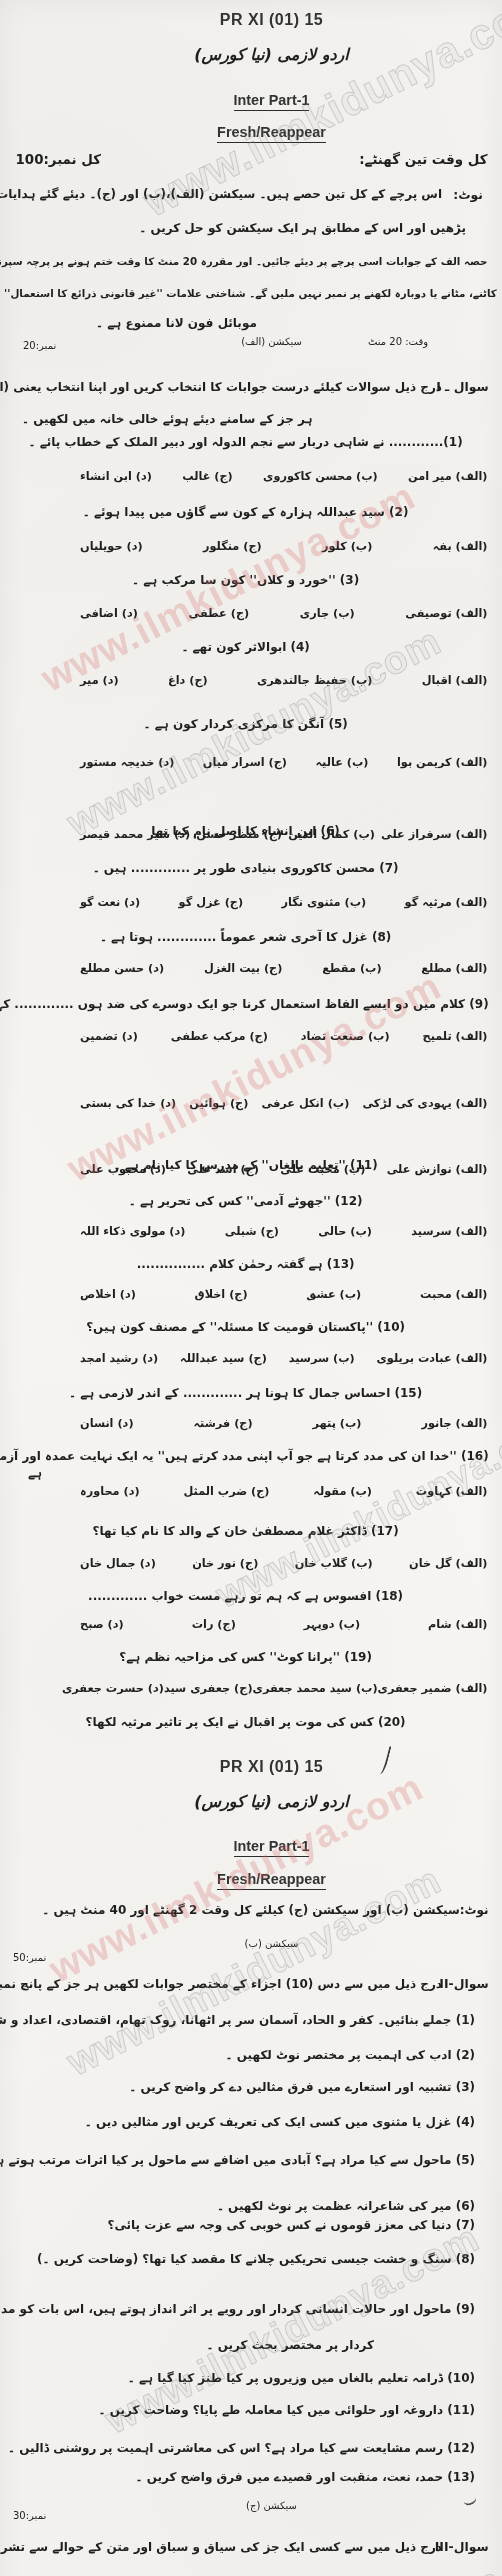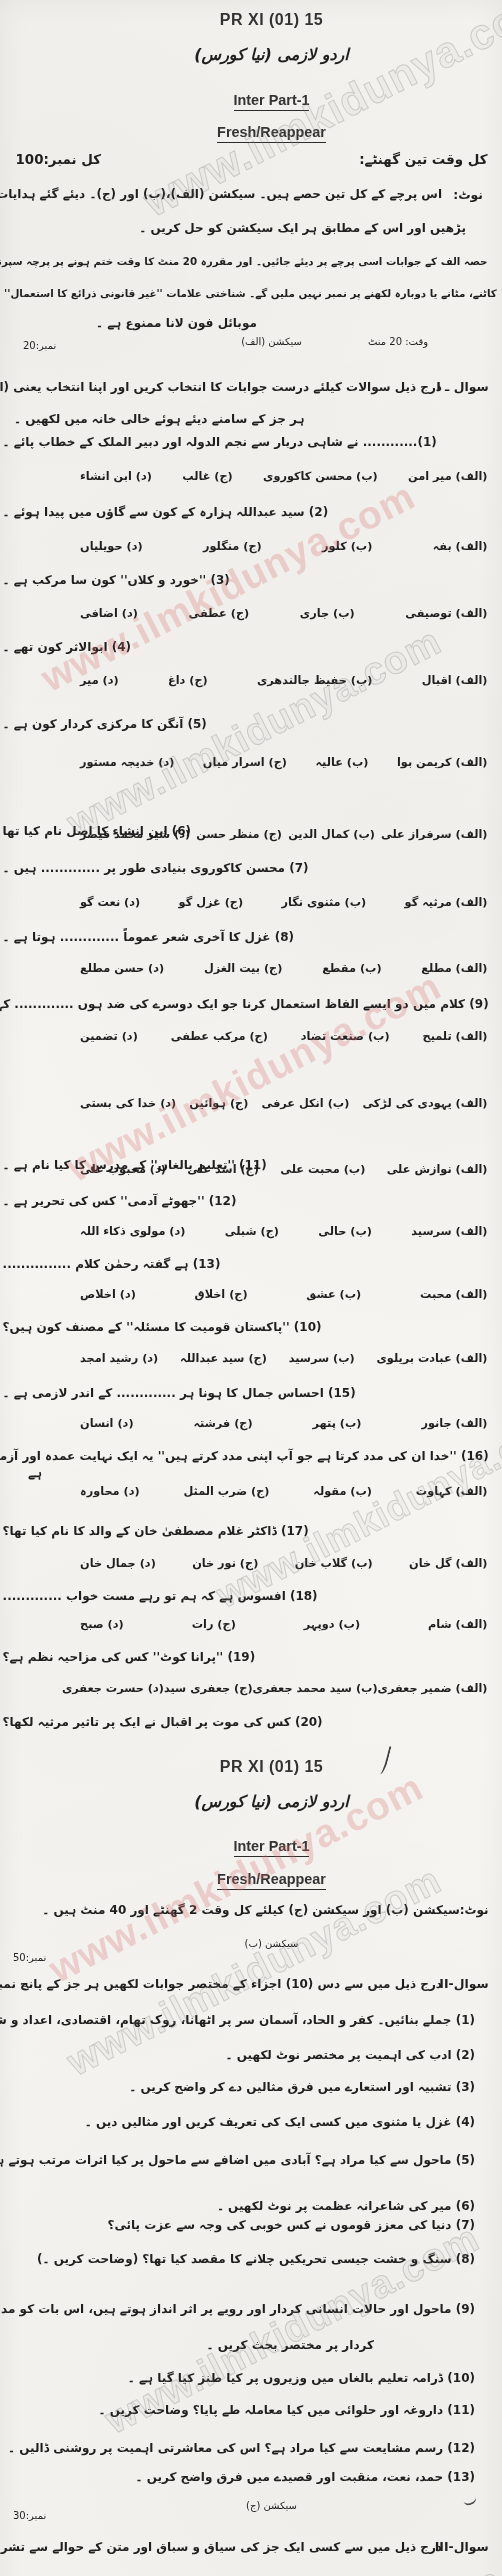--- a/index.html
+++ b/index.html
@@ -26,21 +26,21 @@
   .center{left:0;right:0;text-align:center;padding-left:40px;}
   .eng{font-family:"Liberation Sans",sans-serif;font-weight:700;color:#333;}
   .code{font-size:16px;letter-spacing:0.5px;}
   .urtitle{font-size:16px;font-weight:700;font-style:italic;}
   .undl{display:inline-block;border-bottom:1.5px solid #2b2b2b;padding-bottom:1.5px;font-size:14.4px;}
   .meta{font-size:13.4px;font-weight:700;white-space:nowrap;}
   .note{font-size:12px;font-weight:700;white-space:nowrap;text-align:right;}
   .note-sm{font-size:10.3px;font-weight:700;white-space:nowrap;text-align:right;}
   .sechead{font-size:10px;font-weight:400;}
   .qlabel{font-size:12.4px;font-weight:700;white-space:nowrap;}
-  .stem{right:14.4px;left:2.6px;text-align:left;font-size:12px;font-weight:700;white-space:nowrap;}
+  .stem{right:14.4px;left:2.6px;text-align:center;font-size:12px;font-weight:700;white-space:nowrap;}
   .opts{left:80px;right:15.5px;display:flex;direction:rtl;justify-content:space-between;font-size:11.3px;font-weight:700;white-space:nowrap;}
   .opts span{white-space:nowrap;}
   .bitem{right:28px;left:0;text-align:right;font-size:12px;font-weight:700;white-space:nowrap;}
   .wm{
     position:absolute;z-index:5;pointer-events:none;
     font-family:"Liberation Sans",sans-serif;font-weight:700;
     white-space:nowrap;letter-spacing:1px;
     transform:rotate(-27deg);transform-origin:0 50%;
   }
   .wm.pink{color:var(--wm-pink, rgba(214,110,110,0.5));opacity:0.5;}
@@ -82,21 +82,21 @@
   <div class="abs u note-sm" style="top:255px;right:15.5px;">حصہ الف کے جوابات اسی پرچے پر دیئے جائیں۔ اور مقررہ 20 منٹ کا وقت ختم ہونے پر پرچہ سپرنٹنڈنٹ کے حوالے کریں ۔</div>
   <div class="abs u note-sm" style="top:287px;right:6.2px;">کاٹنے، مٹانے یا دوبارہ لکھنے پر نمبر نہیں ملیں گے۔ شناختی علامات ''غیر قانونی ذرائع کا استعمال'' تصور ہوگا۔ امتحانی حال ہی</div>
   <div class="abs u note" style="top:316px;left:96px;">موبائل فون لانا ممنوع ہے ۔</div>
 
   <div class="abs u sechead" style="top:336px;right:75px;">وقت: 20 منٹ</div>
   <div class="abs center u sechead" style="top:336px;">سیکشن (الف)</div>
   <div class="abs u sechead" style="top:340px;left:23px;">نمبر:20</div>
 
   <div class="abs u qlabel" style="top:379px;right:14.4px;">سوال ـ I</div>
   <div class="abs u note" style="top:380px;right:61px;">درج ذیل سوالات کیلئے درست جوابات کا انتخاب کریں اور اپنا انتخاب یعنی (الف، ب، ج یا د)</div>
-  <div class="abs u note" style="top:412px;left:14px;text-align:right;">ہر جز کے سامنے دیئے ہوئے خالی خانہ میں لکھیں ۔</div>
+  <div class="abs u note" style="top:412px;left:22px;text-align:right;">ہر جز کے سامنے دیئے ہوئے خالی خانہ میں لکھیں ۔</div>
 
   <div class="abs u stem" style="top:435px;">(1)............ نے شاہی دربار سے نجم الدولہ اور دبیر الملک کے خطاب پائے ۔</div>
   <div class="abs opts u" style="top:470px;">
     <span>(الف) میر امن</span>
     <span>(ب) محسن کاکوروی</span>
     <span>(ج) غالب</span>
     <span>(د) ابن انشاء</span>
   </div>
 
   <div class="abs u stem" style="top:505px;">(2) سید عبداللہ ہزارہ کے کون سے گاؤں میں پیدا ہوئے ۔</div>

